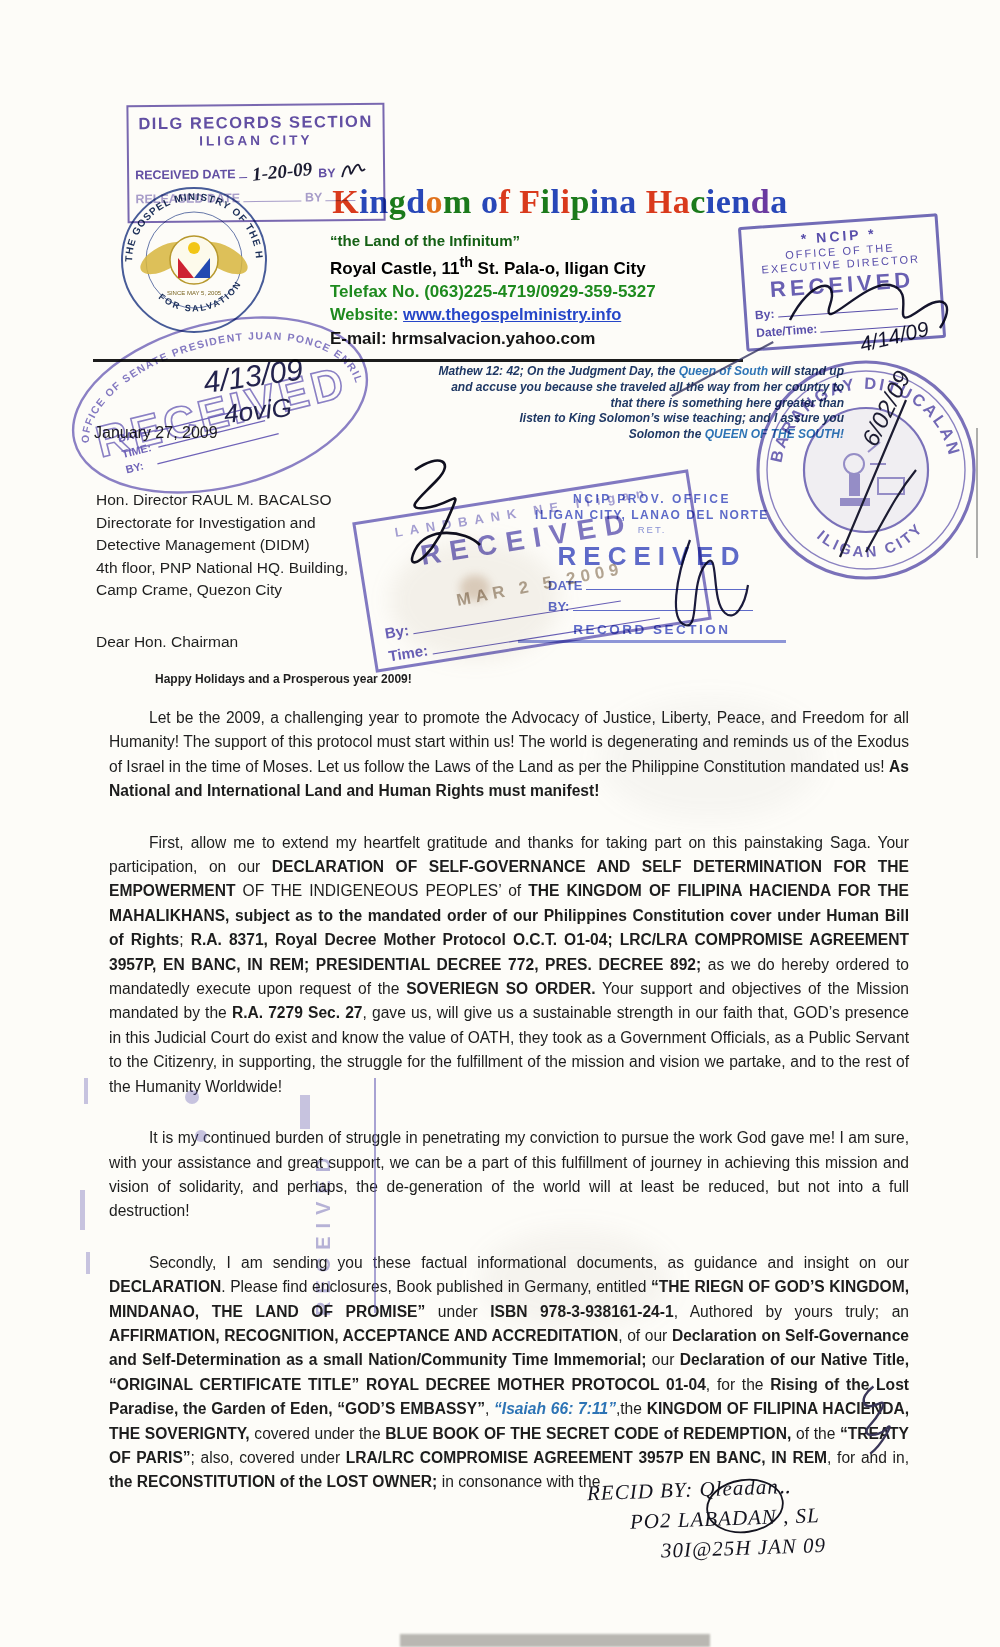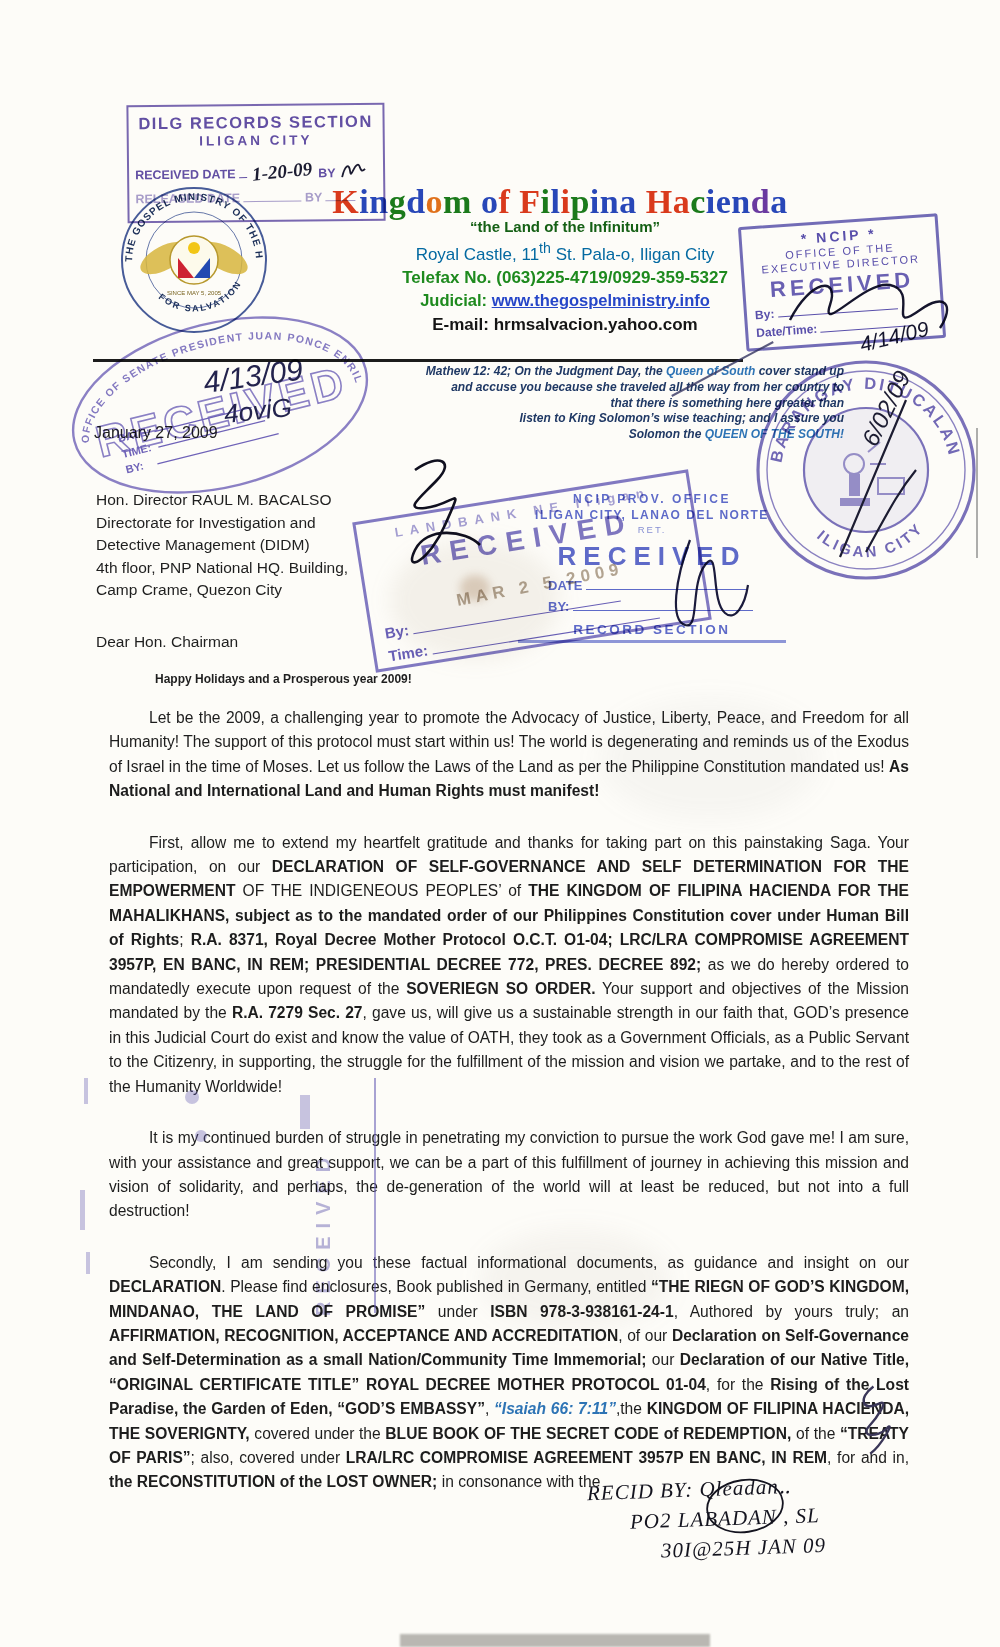--- a/index.html
+++ b/index.html
@@ -1,24 +1,24 @@
 <!DOCTYPE html>
 <html><head>
 <meta charset="utf-8">
 <style>
   html,body{margin:0;padding:0;background:#e9e8e4;}
   .page{position:relative;width:1000px;height:1647px;background:#fdfcf8;overflow:hidden;
         font-family:"Liberation Sans",sans-serif;color:#1f1f1f;}
   
   .title{position:absolute;left:250px;top:183px;width:620px;margin:0;text-align:center;
          font-family:"Liberation Serif",serif;font-weight:bold;font-size:34px;letter-spacing:.5px;z-index:2;}
-  .lh{position:absolute;left:330px;top:218px;width:470px;text-align:center;z-index:2;line-height:1.25;}
+  .lh{position:absolute;left:330px;top:232px;width:470px;text-align:left;z-index:2;line-height:1.25;}
   .lh .tagline{font-size:15px;font-weight:bold;color:#156015;}
   .lh .ministry{font-size:21px;font-weight:bold;color:#145a14;letter-spacing:.5px;margin-top:2px;}
-  .lh .addr{font-size:17px;font-weight:normal;color:#0369a1;margin-top:3px;}
+  .lh .addr{font-size:17px;font-weight:bold;color:#000000;margin-top:3px;}
   .lh .telefax{font-size:17px;font-weight:bold;color:#1e8a1e;margin-top:2px;}
   .lh .website{font-size:16.5px;font-weight:bold;color:#1e8a1e;margin-top:2px;}
   .lh .website .url{color:#2646c8;text-decoration:underline;}
   .lh .email{font-size:17px;font-weight:bold;color:#151515;margin-top:3px;}
   .rule{position:absolute;left:93px;top:359px;width:650px;height:2.5px;background:#1c1c1c;z-index:2;}
   .quote{position:absolute;left:418px;top:364px;width:426px;text-align:right;z-index:2;
          font-size:12px;font-weight:bold;font-style:italic;color:#1f3864;line-height:15.8px;}
   
   .date-line{position:absolute;left:94px;top:424px;font-size:16px;z-index:2;}
   .recipient{position:absolute;left:96px;top:489px;font-size:15.5px;line-height:22.5px;z-index:2;}
@@ -93,21 +93,21 @@
   <div class="smudge" style="left:600px;top:700px;width:220px;height:120px;background:rgba(130,130,130,.06);filter:blur(12px);"></div>
   <div class="smudge" style="left:480px;top:1230px;width:190px;height:100px;background:rgba(140,130,120,.07);filter:blur(12px);"></div>
 
   <h1 class="title"><span style="color: rgb(217, 58, 28);">K</span><span style="color: rgb(40, 71, 184);">i</span><span style="color: rgb(40, 71, 184);">n</span><span style="color: rgb(27, 122, 27);">g</span><span style="color: rgb(40, 71, 184);">d</span><span style="color: rgb(224, 112, 26);">o</span><span style="color: rgb(27, 122, 27);">m</span><span> </span><span style="color: rgb(40, 71, 184);">o</span><span style="color: rgb(217, 58, 28);">f</span><span> </span><span style="color: rgb(217, 58, 28);">F</span><span style="color: rgb(27, 122, 27);">i</span><span style="color: rgb(40, 71, 184);">l</span><span style="color: rgb(217, 58, 28);">i</span><span style="color: rgb(27, 122, 27);">p</span><span style="color: rgb(40, 71, 184);">i</span><span style="color: rgb(40, 71, 184);">n</span><span style="color: rgb(40, 71, 184);">a</span><span> </span><span style="color: rgb(217, 58, 28);">H</span><span style="color: rgb(217, 58, 28);">a</span><span style="color: rgb(27, 122, 27);">c</span><span style="color: rgb(40, 71, 184);">i</span><span style="color: rgb(40, 71, 184);">e</span><span style="color: rgb(40, 71, 184);">n</span><span style="color: rgb(106, 58, 160);">d</span><span style="color: rgb(40, 71, 184);">a</span></h1>
 
   <div class="lh">
     <div class="tagline">“the Land of the Infinitum”</div>
     <div class="addr"><span>Royal Castle, 11</span><sup>th</sup><span> St. Pala-o, Iligan City</span></div>
     <div class="telefax">Telefax No. (063)225-4719/0929-359-5327</div>
     <div class="website">
-      <span>Judicial:</span>
+      <span>Website:</span>
       <span class="url">www.thegospelministry.info</span>
     </div>
     <div class="email">
       <span>E-mail:</span>
       <span>hrmsalvacion.yahoo.com</span>
     </div>
   </div>
   <div class="rule"></div>
 
   <svg class="stamp" style="left:118px;top:180px;z-index:3;" width="152" height="158" viewBox="0 0 152 158" xmlns="http://www.w3.org/2000/svg">
@@ -126,21 +126,21 @@
     <ellipse cx="46" cy="78" rx="26" ry="12" fill="#d9b83e" opacity=".85" transform="rotate(-28 46 78)"></ellipse>
     <ellipse cx="106" cy="78" rx="26" ry="12" fill="#d9b83e" opacity=".85" transform="rotate(28 106 78)"></ellipse>
     <circle cx="76" cy="80" r="24" fill="#fffdf2" stroke="#b99a2e" stroke-width="1.5"></circle>
     <circle cx="76" cy="68" r="6" fill="#f4c916"></circle>
     <polygon points="60,78 76,98 60,98" fill="#cf2233"></polygon>
     <polygon points="92,78 76,98 92,98" fill="#234bb6"></polygon>
     <text x="76" y="115" font-size="6" text-anchor="middle" fill="#7a6420">SINCE MAY 5, 2005</text>
   </svg>
 
   <div class="quote">
-    <div><span>Mathew 12: 42;  On the Judgment Day, the </span><span style="color: rgb(46, 116, 181);">Queen of South</span><span> cover stand up</span></div>
+    <div><span>Mathew 12: 42;  On the Judgment Day, the </span><span style="color: rgb(46, 116, 181);">Queen of South</span><span> will stand up</span></div>
     <div><span>and  accuse you because she traveled all the way from her country to</span></div>
     <div><span>that there is something here greater than</span></div>
     <div><span>listen to   King Solomon’s wise teaching; and I assure you</span></div>
     <div><span>Solomon the </span><span style="color: rgb(46, 116, 181);">QUEEN OF THE SOUTH!</span></div>
   </div>
 
   <div class="date-line">January 27, 2009</div>
 
   <div class="recipient">
     <div>Hon. Director RAUL M. BACALSO</div>

